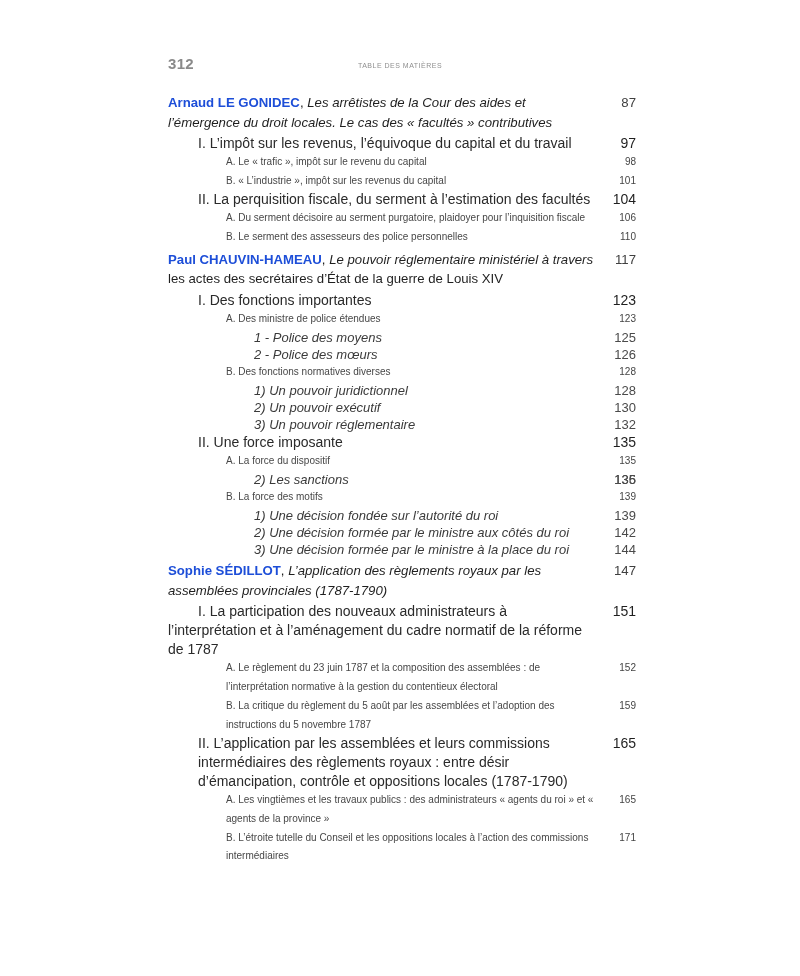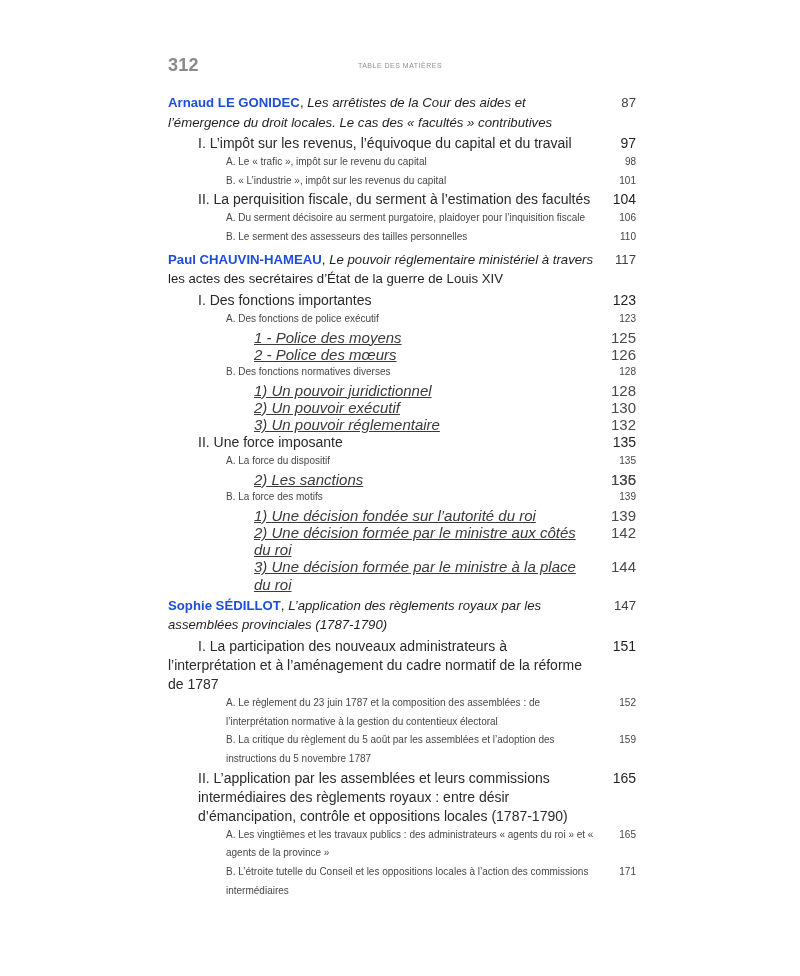--- a/index.html
+++ b/index.html
@@ -1,34 +1,34 @@
 <!DOCTYPE html>
 <html><head>
   <meta charset="utf-8">
   <style>
     html, body { margin: 0; padding: 0; background: #ffffff; }
     body { width: 800px; height: 976px; position: relative; overflow: hidden;
            font-family: "Liberation Sans", "DejaVu Sans", sans-serif; color: #2b2b2b; }
-    .page-number { position: absolute; left: 168px; top: 55px; font-size: 18px; font-weight: bold; color: #8a8a8a; letter-spacing: 0.3px; }
+    .page-number { position: absolute; left: 168px; top: 55px; font-size: 15px; font-weight: bold; color: #8a8a8a; letter-spacing: 0.3px; }
     .running-head { position: absolute; left: 0; width: 800px; top: 62px; text-align: center; font-size: 7px; color: #8f8f8f; letter-spacing: 0.5px; }
     .toc { position: absolute; left: 168px; top: 93px; width: 470px; }
     .entry { position: relative; padding-right: 44px; }
     .entry .pg { position: absolute; right: 2px; top: 0; text-align: right; }
     .entry .txt { display: block; }
     .lvl-author { font-size: 13.2px; line-height: 19.5px; color: #1f1f1f; margin-bottom: 2px; }
     .lvl-author .name { font-weight: bold; color: #1d4ed8; }
     .lvl-author .title { font-style: italic; }
     .lvl-author .pg { color: #404040; }
     .lvl-1 { font-size: 14px; line-height: 19px; padding-left: 30px; color: #2a2a2a; }
     .lvl-1 .pg { color: #1f1f1f; }
     .lvl-1.hanging { padding-left: 0; }
     .lvl-1.hanging .txt { text-indent: 30px; }
     .lvl-2 { font-size: 10px; line-height: 18.7px; padding-left: 58px; color: #474747; }
     .lvl-2 .pg { color: #444444; }
-    .lvl-3 { font-size: 15px; line-height: 17.2px; padding-left: 86px; color: #3a3a3a; font-style: italic; text-decoration: underline; }
+    .lvl-3 { font-size: 13px; line-height: 17.2px; padding-left: 86px; color: #3a3a3a; font-style: italic; }
     .lvl-3 .pg { font-style: normal; color: #4a4a4a; }
     .gap { height: 3px; }
   </style>
 </head>
 <body>
 
 <div class="page-number">312</div>
 <div class="running-head">TABLE DES MATIÈRES</div>
 
 <div class="toc">
@@ -51,35 +51,35 @@
   </div>
   <div class="entry lvl-1">
     <span class="txt">II. La perquisition fiscale, du serment à l’estimation des facultés</span>
     <span class="pg">104</span>
   </div>
   <div class="entry lvl-2">
     <span class="txt">A. Du serment décisoire au serment purgatoire, plaidoyer pour l’inquisition fiscale</span>
     <span class="pg">106</span>
   </div>
   <div class="entry lvl-2">
-    <span class="txt">B. Le serment des assesseurs des tailles personnelles</span>
+    <span class="txt">B. Le serment des assesseurs des police personnelles</span>
     <span class="pg">110</span>
   </div>
   <div class="gap"></div>
 
   <div class="entry lvl-author">
     <span class="txt"><span class="name">Paul CHAUVIN-HAMEAU</span>, <span class="title">Le pouvoir réglementaire ministériel à travers</span> <span>les actes des secrétaires d’État de la guerre de Louis XIV</span></span>
     <span class="pg">117</span>
   </div>
   <div class="entry lvl-1">
     <span class="txt">I. Des fonctions importantes</span>
     <span class="pg">123</span>
   </div>
   <div class="entry lvl-2">
-    <span class="txt">A. Des fonctions de police exécutif</span>
+    <span class="txt">A. Des ministre de police étendues</span>
     <span class="pg">123</span>
   </div>
   <div class="entry lvl-3">
     <span class="txt">1 - Police des moyens</span>
     <span class="pg">125</span>
   </div>
   <div class="entry lvl-3">
     <span class="txt">2 - Police des mœurs</span>
     <span class="pg">126</span>
   </div>

